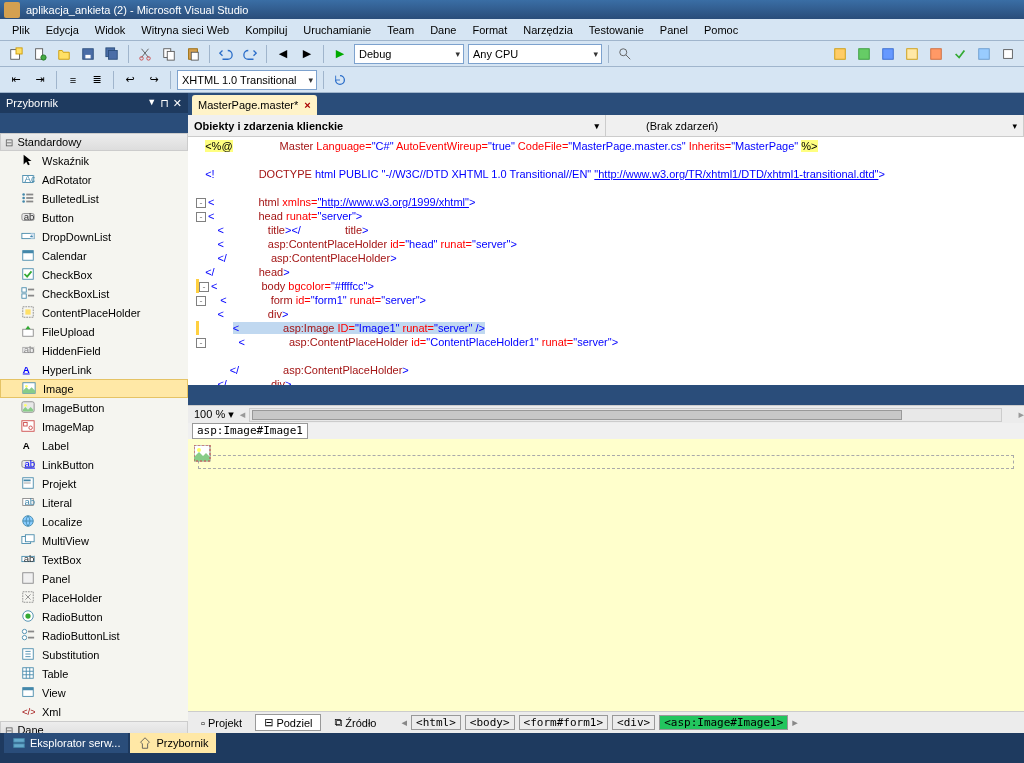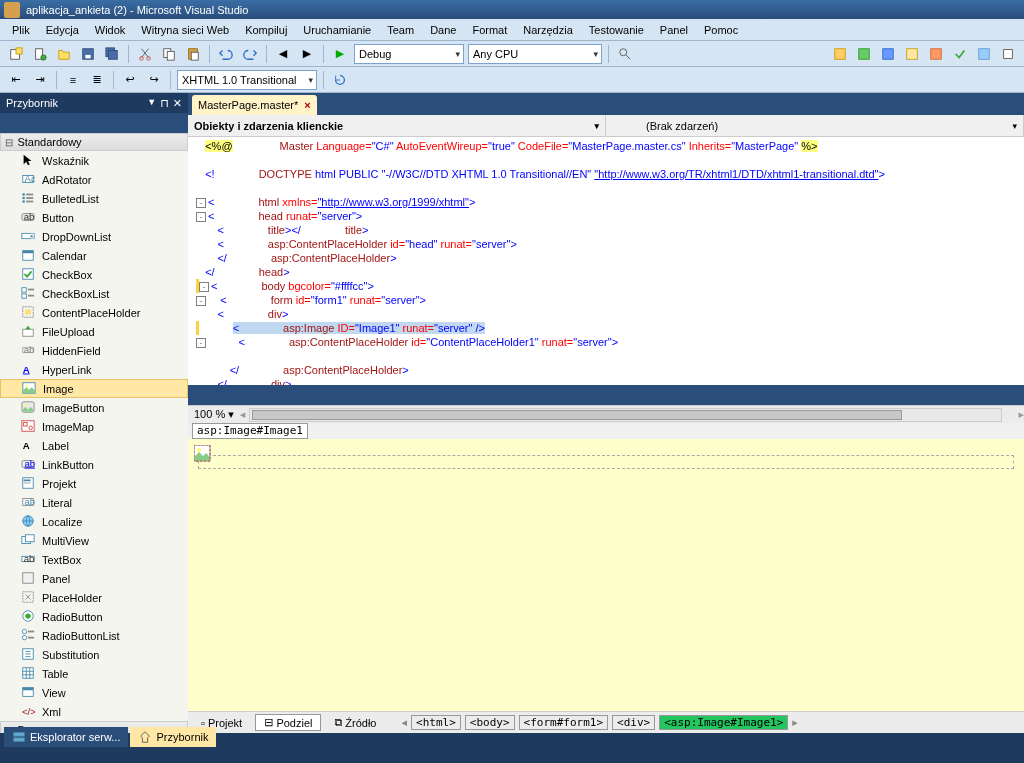--- a/index.html
+++ b/index.html
@@ -45,21 +45,21 @@
 .design-header { height: 16px; background: #f0f0f0; padding: 0 4px; display: flex; }
 .design-tag { border: 1px solid #999; background: white; padding: 0 4px; font-family: Consolas, monospace; font-size: 11px; }
 .design-pane { background: #ffffcc; flex: 1; padding: 8px; position: relative; }
 .design-placeholder { border: 1px dashed #aaa; height: 14px; margin: 8px 2px; }
 .img-control { width: 18px; height: 18px; position: absolute; top: 6px; left: 6px; }
 .view-tabs { height: 22px; background: #ececec; border-top: 1px solid #ccc; display: flex; align-items: center; padding: 0 4px; gap: 4px; }
 .view-tab { padding: 1px 8px; border: 1px solid transparent; display: flex; align-items: center; gap: 3px; }
 .view-tab.active { background: white; border: 1px solid #999; }
 .crumb { border: 1px solid #999; padding: 0 4px; background: #ececec; font-family: Consolas, monospace; font-size: 11px; }
 .crumb.active { background: #22c55e; }
-.bottom-tabs { height: 22px; background: #1e3a5f; display: flex; align-items: flex-end; padding: 8px 4px; gap: 2px; }
+.bottom-tabs { height: 22px; background: #1e3a5f; display: flex; align-items: flex-start; padding: 0 4px; gap: 2px; }
 .bottom-tab { background: #2a4d7a; color: white; padding: 2px 8px; display: flex; align-items: center; gap: 4px; height: 20px; }
 .bottom-tab.active { background: #ffe8a6; color: black; }
 .statusbar { height: 22px; background: #1e3a5f; color: #ccc; padding: 2px 8px; font-size: 10px; display: flex; align-items: center; }
 .ico { width: 14px; height: 14px; display: inline-block; }
 </style>
 </head>
 <body>
 
 <div class="titlebar">
   <div class="titlebar-icon"></div>

